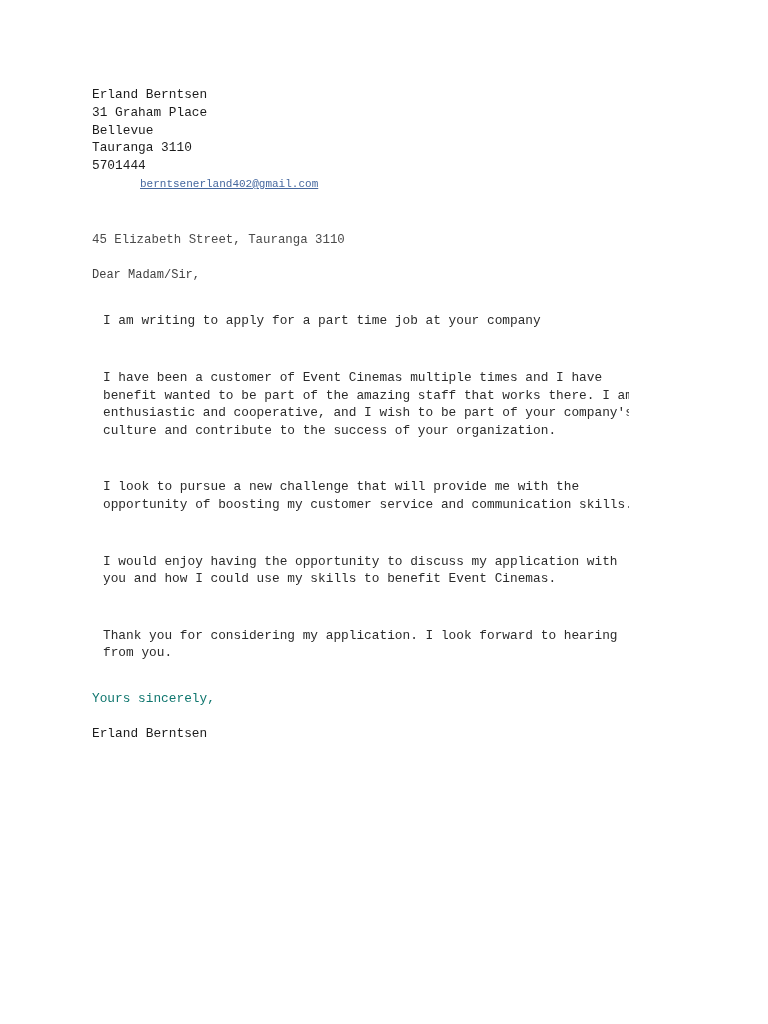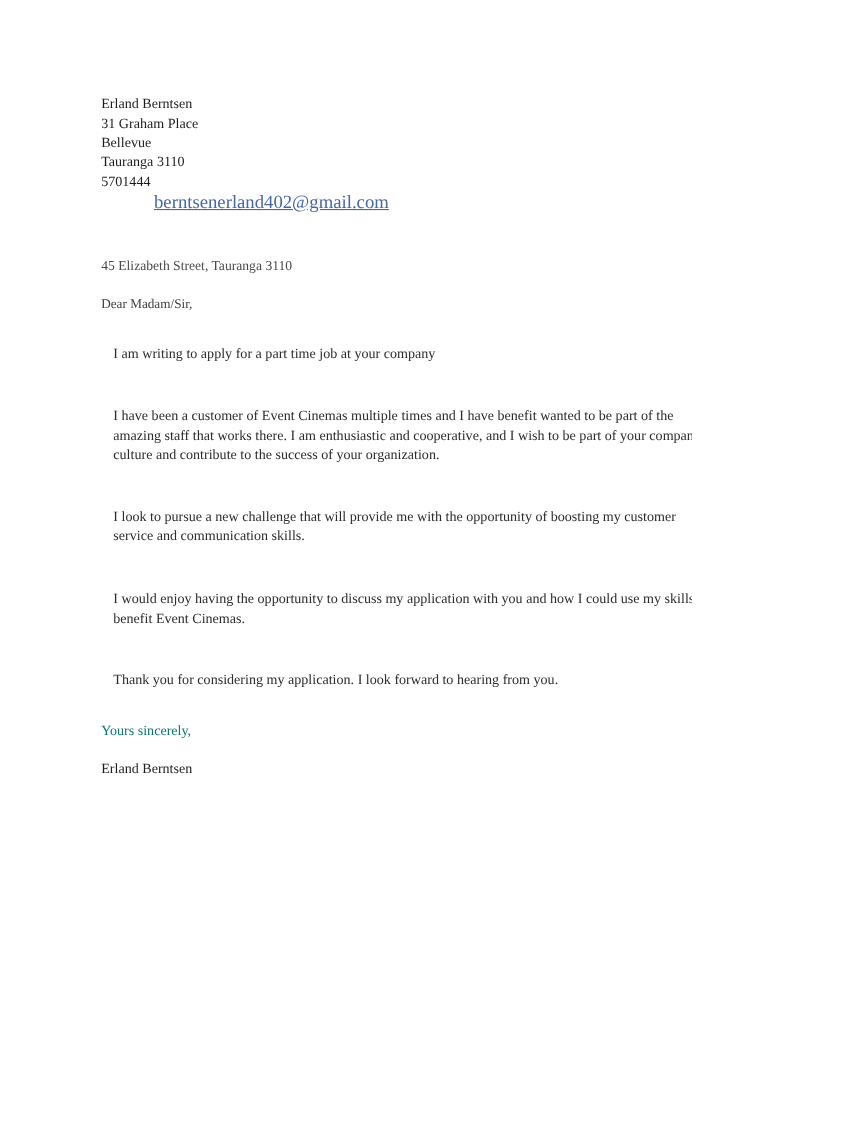--- a/index.html
+++ b/index.html
@@ -8,21 +8,21 @@
     padding: 0;
     background: #ffffff;
   }
 
   .page {
     position: relative;
     width: 629px;
     height: 1024px;
     background: #ffffff;
     overflow: hidden;
-    font-family: Liberation Serif, serif;
+    font-family: Liberation Mono, monospace;
     -webkit-font-smoothing: antialiased;
   }
 
   .letter {
     position: absolute;
     left: 92px;
     top: 86px;
     width: 566px;
   }
 
@@ -33,21 +33,21 @@
     color: #1c1c1c;
   }
   .sender-line {
     white-space: nowrap;
   }
   .email-link {
     color: #46689f;
     text-decoration: underline;
     text-underline-offset: 1px;
     cursor: pointer;
-    font-size: 17px;
+    font-size: 11px;
     padding-left: 48px;
   }
 
   
   .gap-date      { height: 20px; }
   .gap-recipient { height: 18px; }
   .gap-salute    { height: 17px; }
   .gap-para      { height: 17px; }
 
   .date-line {

